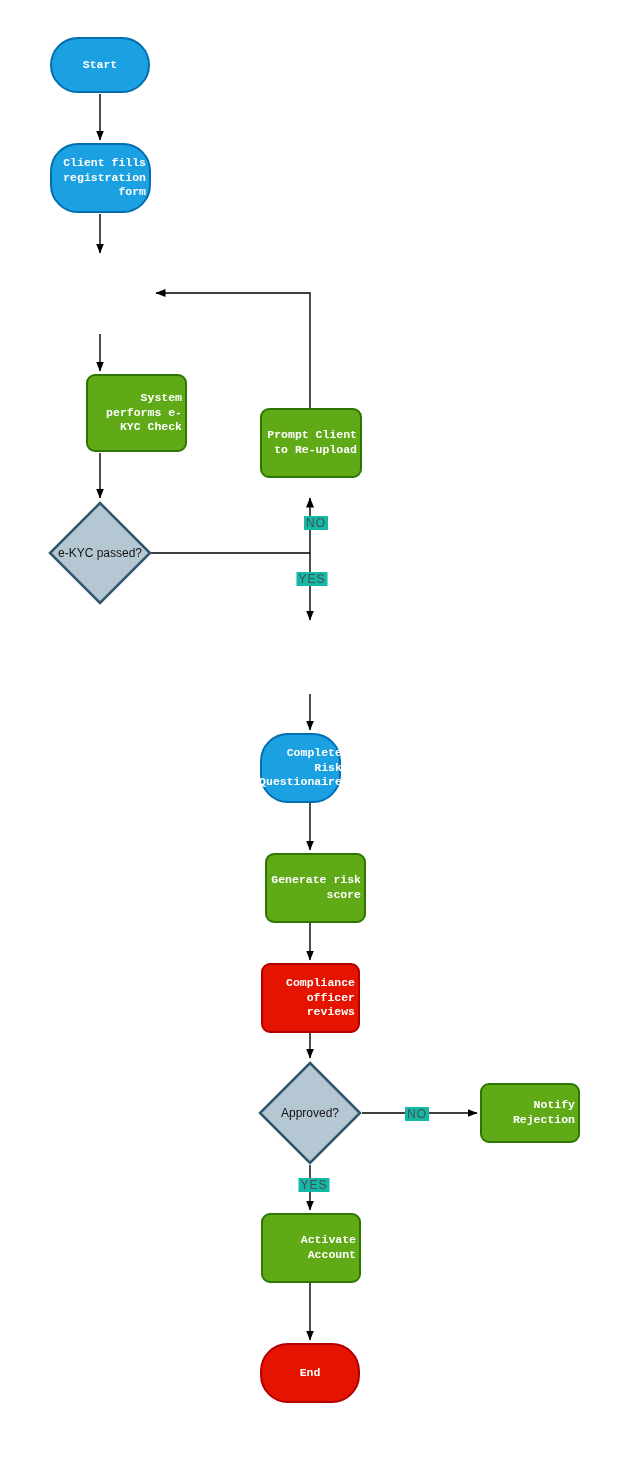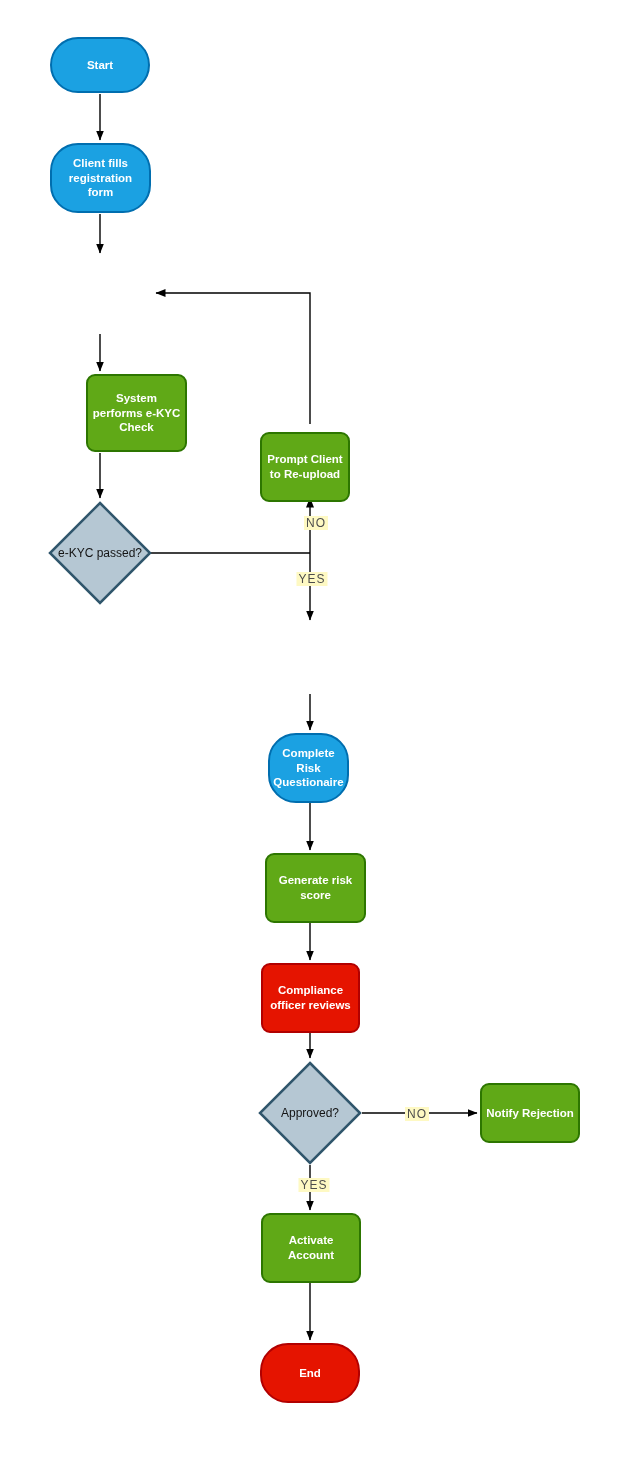--- a/index.html
+++ b/index.html
@@ -14,42 +14,43 @@
     overflow: hidden;
   }
 
   .edges { position: absolute; left: 0; top: 0; width: 618px; height: 1463px; }
 
   .node {
     position: absolute;
     display: flex;
     align-items: center;
     justify-content: center;
-    text-align: center;
+    text-align: right;
     color: #ffffff;
     font-weight: bold;
     font-size: 11.5px;
     line-height: 1.3;
     border: 2px solid;
     border-radius: 9px;
     padding: 2px 3px;
+    font-family: Liberation Mono, monospace;
   }
   .blue  { background: #1BA1E2; border-color: #006EAF; border-radius: 28px; }
   .green { background: #60A917; border-color: #2D7600; }
   .red   { background: #E51400; border-color: #B20000; }
   .stadium { border-radius: 28px; }
 
   
   .n-start       { left: 50px;  top: 37px;   width: 100px; height: 56px; }
   .n-client      { left: 50px;  top: 143px;  width: 101px; height: 70px; }
   .n-upload      { left: 50px;  top: 256px;  width: 101px; height: 77px; }
   .n-ekyc        { left: 50px;  top: 374px;  width: 101px; height: 78px; margin-left: 36px; }
-  .n-prompt      { left: 260px; top: 432px;  width: 90px; height: 70px; }
+  .n-prompt      { left: 260px; top: 408px;  width: 102px; height: 70px; }
   .n-gorisk      { left: 260px; top: 623px;  width: 101px; height: 71px; }
-  .n-quest       { left: 268px; top: 733px;  width: 81px; height: 70px; }
+  .n-quest       { left: 260px; top: 733px;  width: 81px; height: 70px; }
   .n-score       { left: 265px; top: 853px;  width: 101px; height: 70px; }
   .n-review      { left: 261px; top: 963px;  width: 99px;  height: 70px; }
   .n-notify      { left: 480px; top: 1083px; width: 100px; height: 60px; }
   .n-activate    { left: 261px; top: 1213px; width: 100px; height: 70px; }
   .n-end         { left: 260px; top: 1343px; width: 100px; height: 60px; }
 
   .diamond {
     position: absolute;
     width: 104px;
     height: 104px;
@@ -64,21 +65,21 @@
     align-items: center;
     justify-content: center;
     font-size: 12px;
     color: #141414;
     text-align: center;
   }
 
   .edge-label {
     position: absolute;
     transform: translate(-50%, -50%);
-    background: #fef9c3;
+    background: #14b8a6;
     color: #4d4d4d;
     font-size: 12px;
     letter-spacing: 1px;
     padding: 0 2px;
     white-space: nowrap;
   }
   .el-ekyc-no      { left: 316px; top: 523px; }
   .el-ekyc-yes     { left: 312px; top: 579px; }
   .el-approved-no  { left: 417px; top: 1114px; }
   .el-approved-yes { left: 314px; top: 1185px; }

